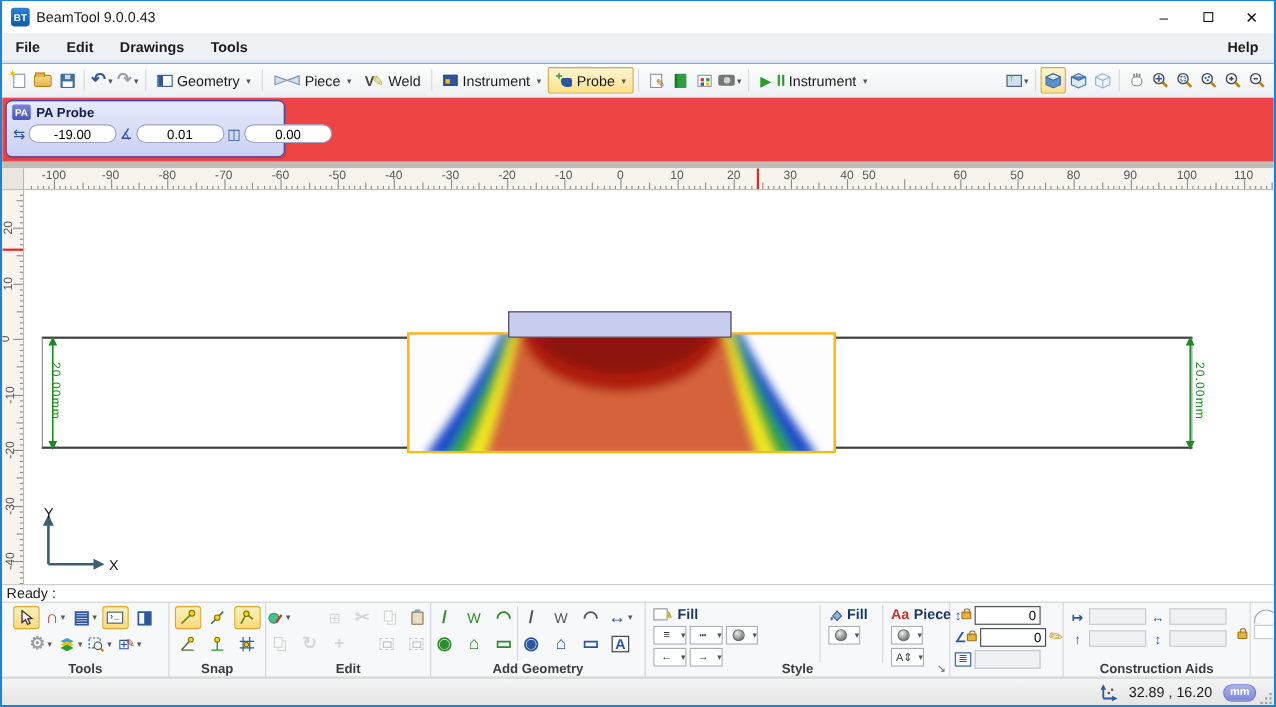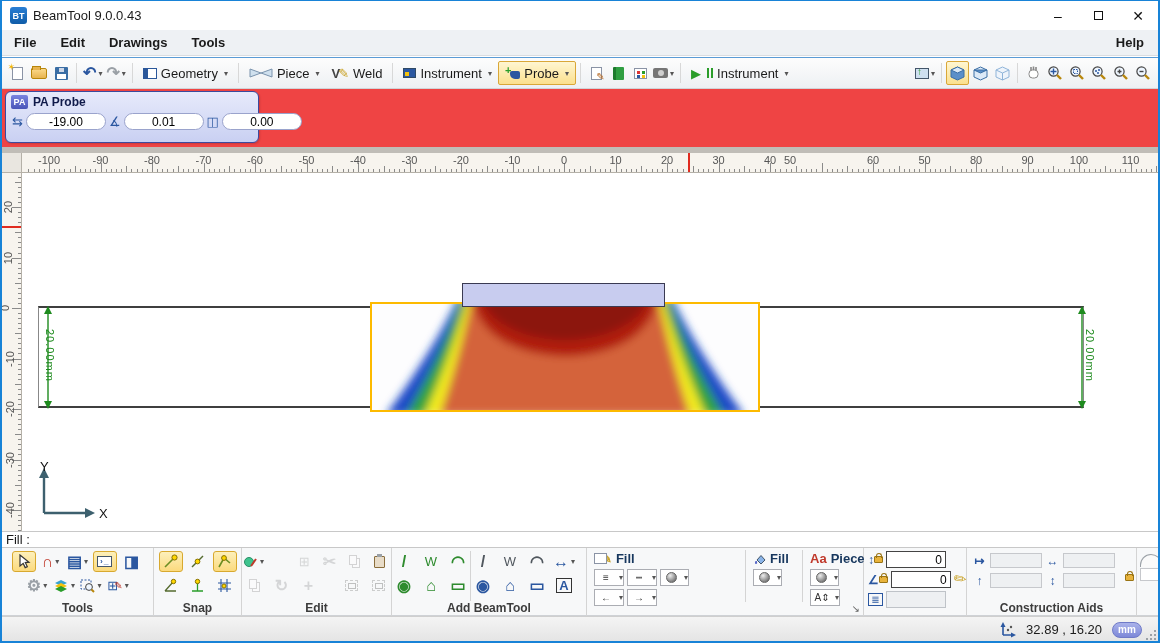--- a/index.html
+++ b/index.html
@@ -700,21 +700,21 @@
       <line x1="14" y1="52" x2="14" y2="14" stroke="#3d606e" stroke-width="2.4"></line>
       <path d="M14,7 L9,17 L19,17 Z" fill="#3d606e"></path>
       <line x1="14" y1="52" x2="58" y2="52" stroke="#3d606e" stroke-width="2.4"></line>
       <path d="M65,52 L55,47 L55,57 Z" fill="#3d606e"></path>
       <text x="10" y="10" font-size="13" fill="#111" font-family="Liberation Sans">Y</text>
       <text x="69" y="57" font-size="13" fill="#111" font-family="Liberation Sans">X</text>
     </svg>
   </div>
 
   <div class="abs readybar">
-    <span>Fill :</span>
+    <span>Ready :</span>
   </div>
 
   <div class="abs ribbon">
 
     <div class="rg g-tools">
       <div class="rrow">
         <div class="ib act">
             <svg width="14" height="15">
               <path d="M3,1 L3,12 L6.2,9.4 L8.2,13.6 L10.3,12.6 L8.3,8.6 L12,8.2 Z" fill="#fff" stroke="#333" stroke-width="1.2"></path>
             </svg>
@@ -905,21 +905,21 @@
               </div>
             <div class="ib">
                 <span class="gi blue big">▭</span>
               </div>
             <div class="ib">
                 <span class="gi" style="color:#2b57a0;border:1px solid #333;padding:0 2px;font-weight:bold;">A</span>
               </div>
           </div>
         </div>
       </div>
-      <div class="rglabel">Add BeamTool</div>
+      <div class="rglabel">Add Geometry</div>
     </div>
 
     <div class="rg g-style">
       <div class="scols">
         <div class="scol" style="width:158px;">
           <div class="shead">
               <span class="i-linehdr"></span>
               <span class="gi gold" style="margin-left:-10px;">✎</span>
               <span>Fill</span>
             </div>
@@ -977,20 +977,21 @@
               </div>
           </div>
           <div class="srow">
             <div class="combo">
                 <span class="cv">A⇕</span>
                 <span class="dd">▾</span>
               </div>
           </div>
         </div>
       </div>
+      <div class="rglabel">Style</div>
       <span class="launcher">↘</span>
     </div>
 
     <div class="rg g-fields">
       <div class="nrow">
         <span class="fico">
             <span>↕</span>
             <span class="lock"></span>
           </span>
         <input class="nfield" value="0" style="">

